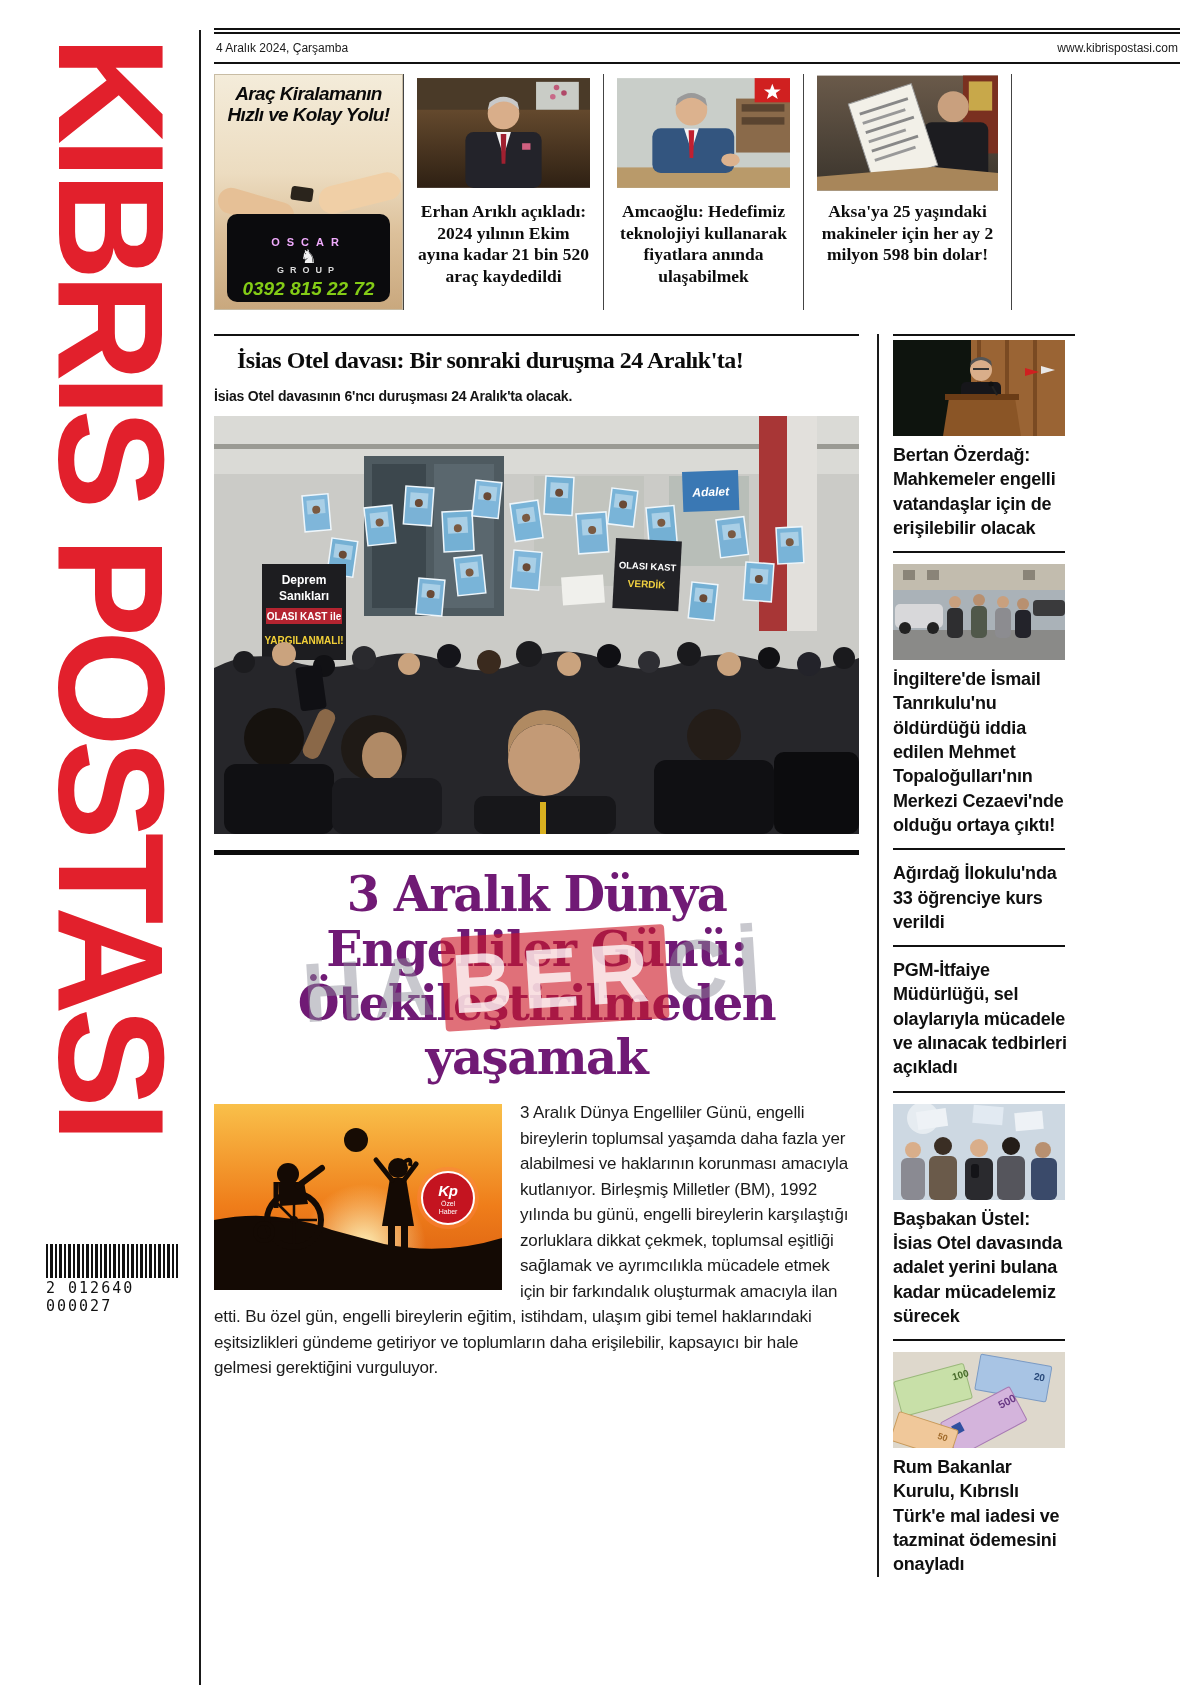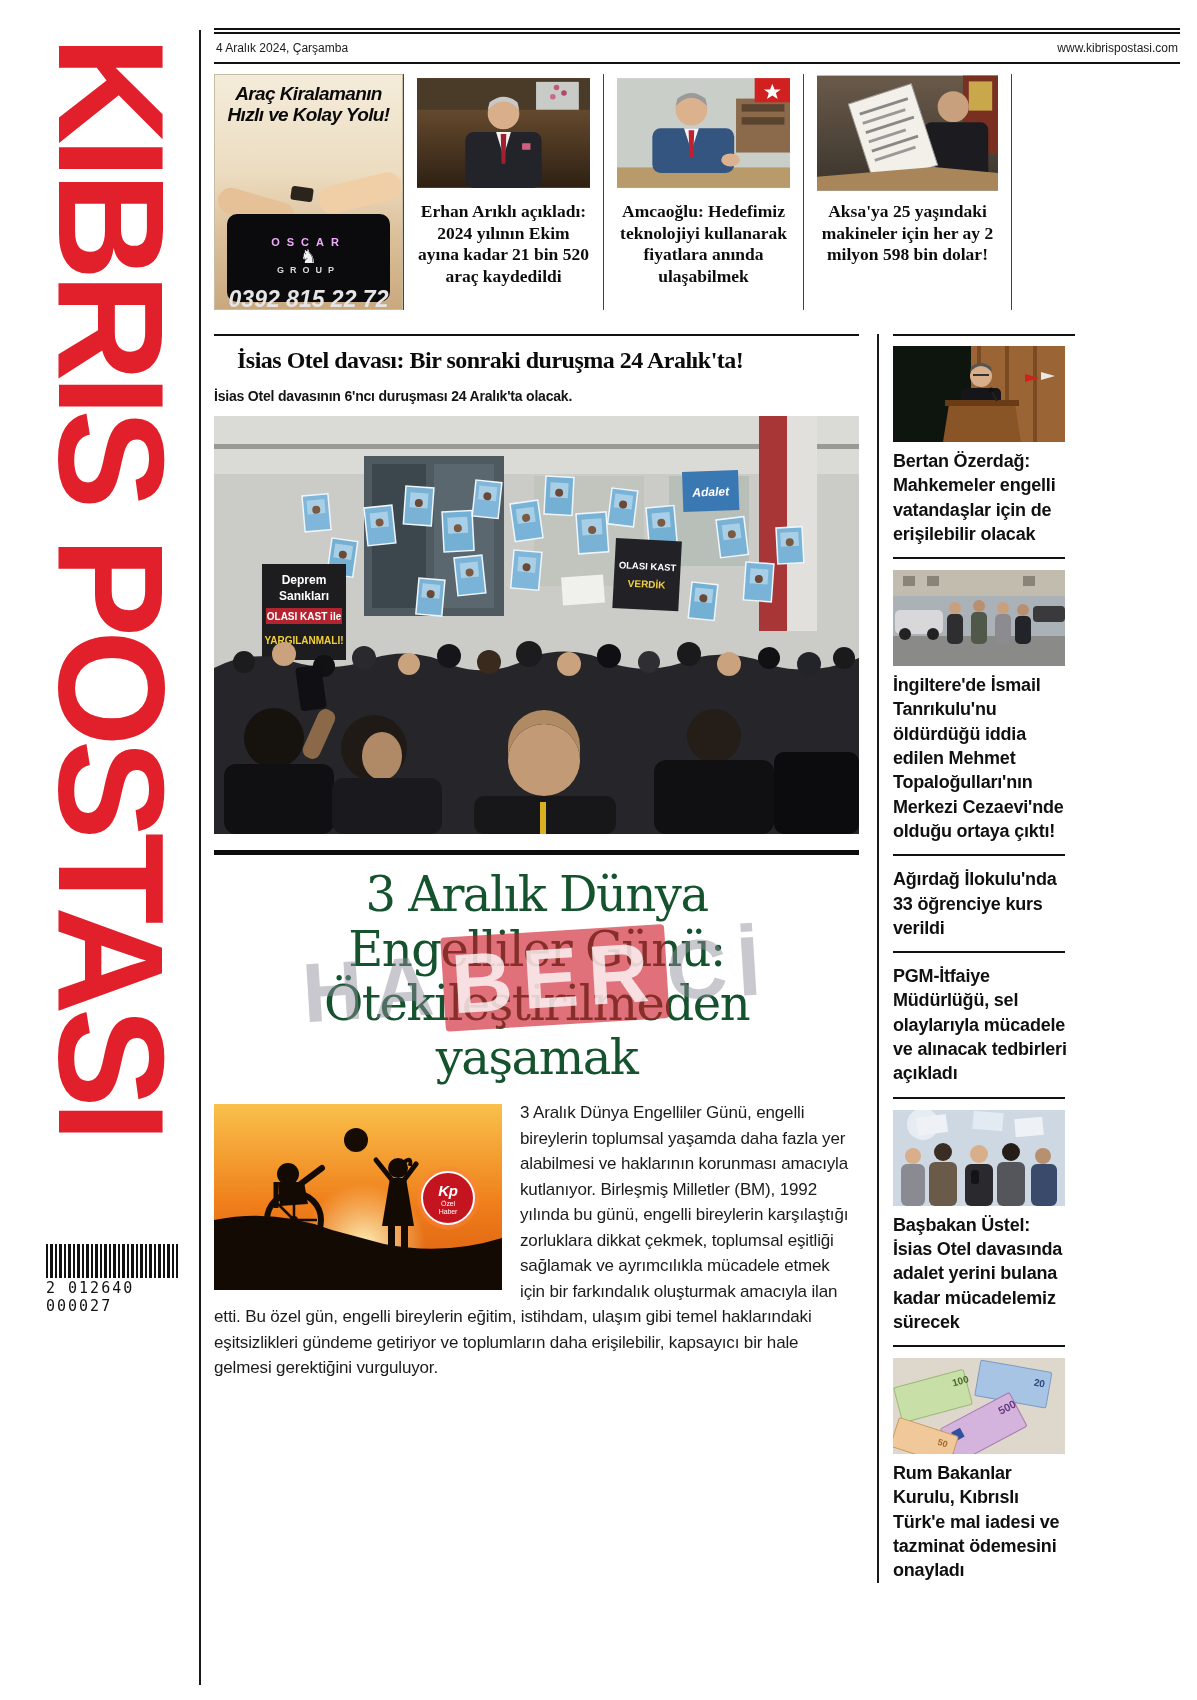--- a/index.html
+++ b/index.html
@@ -35,39 +35,39 @@
             padding:8px 6px 0;letter-spacing:-0.6px;color:#0a0a0a;}
   .hand{position:absolute;border-radius:16px;}
   .hand-a{width:78px;height:26px;background:#e6c096;left:2px;top:120px;transform:rotate(16deg);}
   .hand-b{width:84px;height:28px;background:#f0cfa6;right:0;top:104px;transform:rotate(-14deg);}
   .key-fob{position:absolute;width:22px;height:14px;background:#2a241c;left:76px;top:112px;border-radius:3px;transform:rotate(8deg);}
   .ad-black{position:absolute;left:12px;right:12px;bottom:7px;height:88px;background:#0b0b0d;
             border-radius:10px;color:#fff;text-align:center;}
   .ad-oscar{font-size:11px;font-weight:700;letter-spacing:7px;color:#f0abfc;margin-top:22px;}
   .ad-horse{font-size:19px;line-height:17px;color:#f2f2f2;}
   .ad-group{font-size:9px;font-weight:600;letter-spacing:6px;color:#d8d8d8;}
-  .ad-phone{font-style:italic;font-weight:800;font-size:23px;margin-top:11px;color:#e5e5e5;}
+  .ad-phone{font-style:italic;font-weight:800;font-size:19px;margin-top:3px;color:#84cc16;}
 
   
   .columns{display:flex;margin-top:24px;align-items:stretch;}
   .main-col{width:645px;border-top:2px solid #111;padding-top:10px;}
   .col-divider{width:2px;background:#1a1a1a;margin:0 14px 0 18px;}
-  .sidebar{width:182px;border-top:2px solid #111;padding-top:10px;}
+  .sidebar{width:182px;border-top:2px solid #111;padding-top:4px;}
 
   
   .lead-headline{font-family:"Liberation Serif",serif;font-weight:700;font-size:24px;
                  line-height:1.18;letter-spacing:-0.5px;color:#0b0b0b;margin-left:23px;}
   .lead-sub{font-weight:700;font-size:14px;margin-top:14px;color:#141414;letter-spacing:-0.2px;}
   .lead-photo{display:block;margin-top:12px;width:645px;height:418px;}
 
   
   .thick-rule{height:5px;background:#0c0c0c;margin:16px 0 12px;}
   .feature-head{position:relative;text-align:center;}
-  .feature-line{font-family:"DejaVu Serif",serif;font-weight:400;font-size:48px;line-height:1.13;
-                letter-spacing:-1.5px;color:#14532d;}
+  .feature-line{font-family:"DejaVu Serif",serif;font-weight:700;font-size:48px;line-height:1.13;
+                letter-spacing:-1.5px;color:#701a75;}
   .watermark{position:absolute;left:0;right:0;top:64px;text-align:center;transform:rotate(-3.5deg);
              font-weight:800;font-size:84px;letter-spacing:10px;pointer-events:none;}
   .wm-gray{color:rgba(140,140,152,0.48);}
   .wm-red{background:rgba(205,25,38,0.62);color:rgba(255,255,255,0.78);padding:0 8px;border-radius:4px;}
   .article{margin-top:16px;font-size:17px;line-height:1.5;letter-spacing:-0.15px;color:#1b1b1b;}
   .feature-img{float:left;width:288px;height:186px;margin:4px 18px 6px 0;}
 
   
   .sb-photo{display:block;width:172px;height:96px;margin-bottom:7px;}
   .sb-caption{font-size:18px;font-weight:700;line-height:1.35;letter-spacing:-0.2px;color:#101010;width:180px;}

